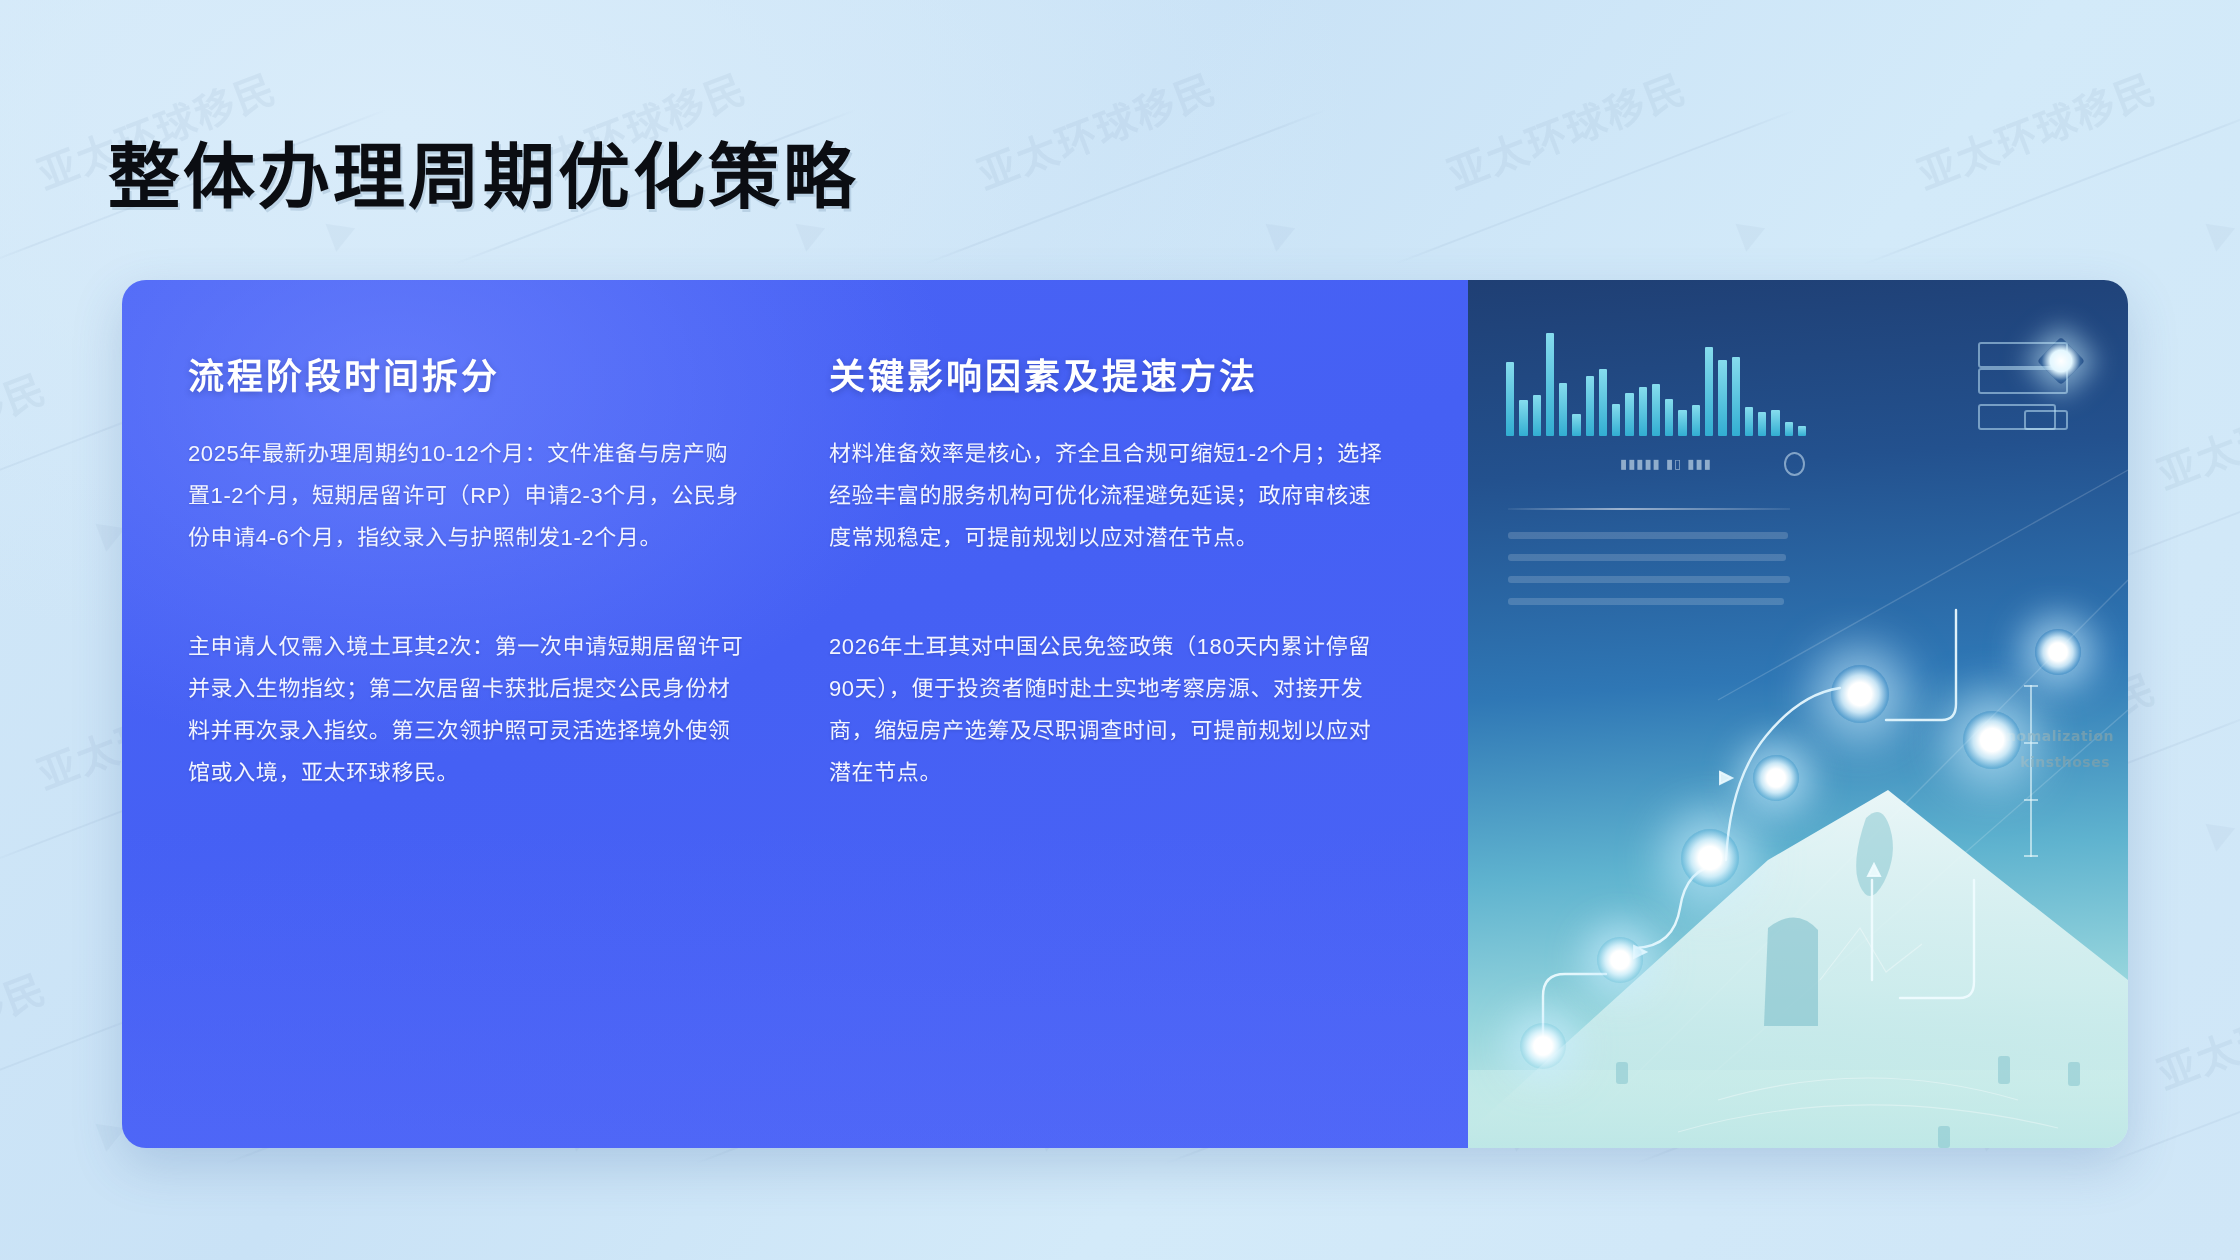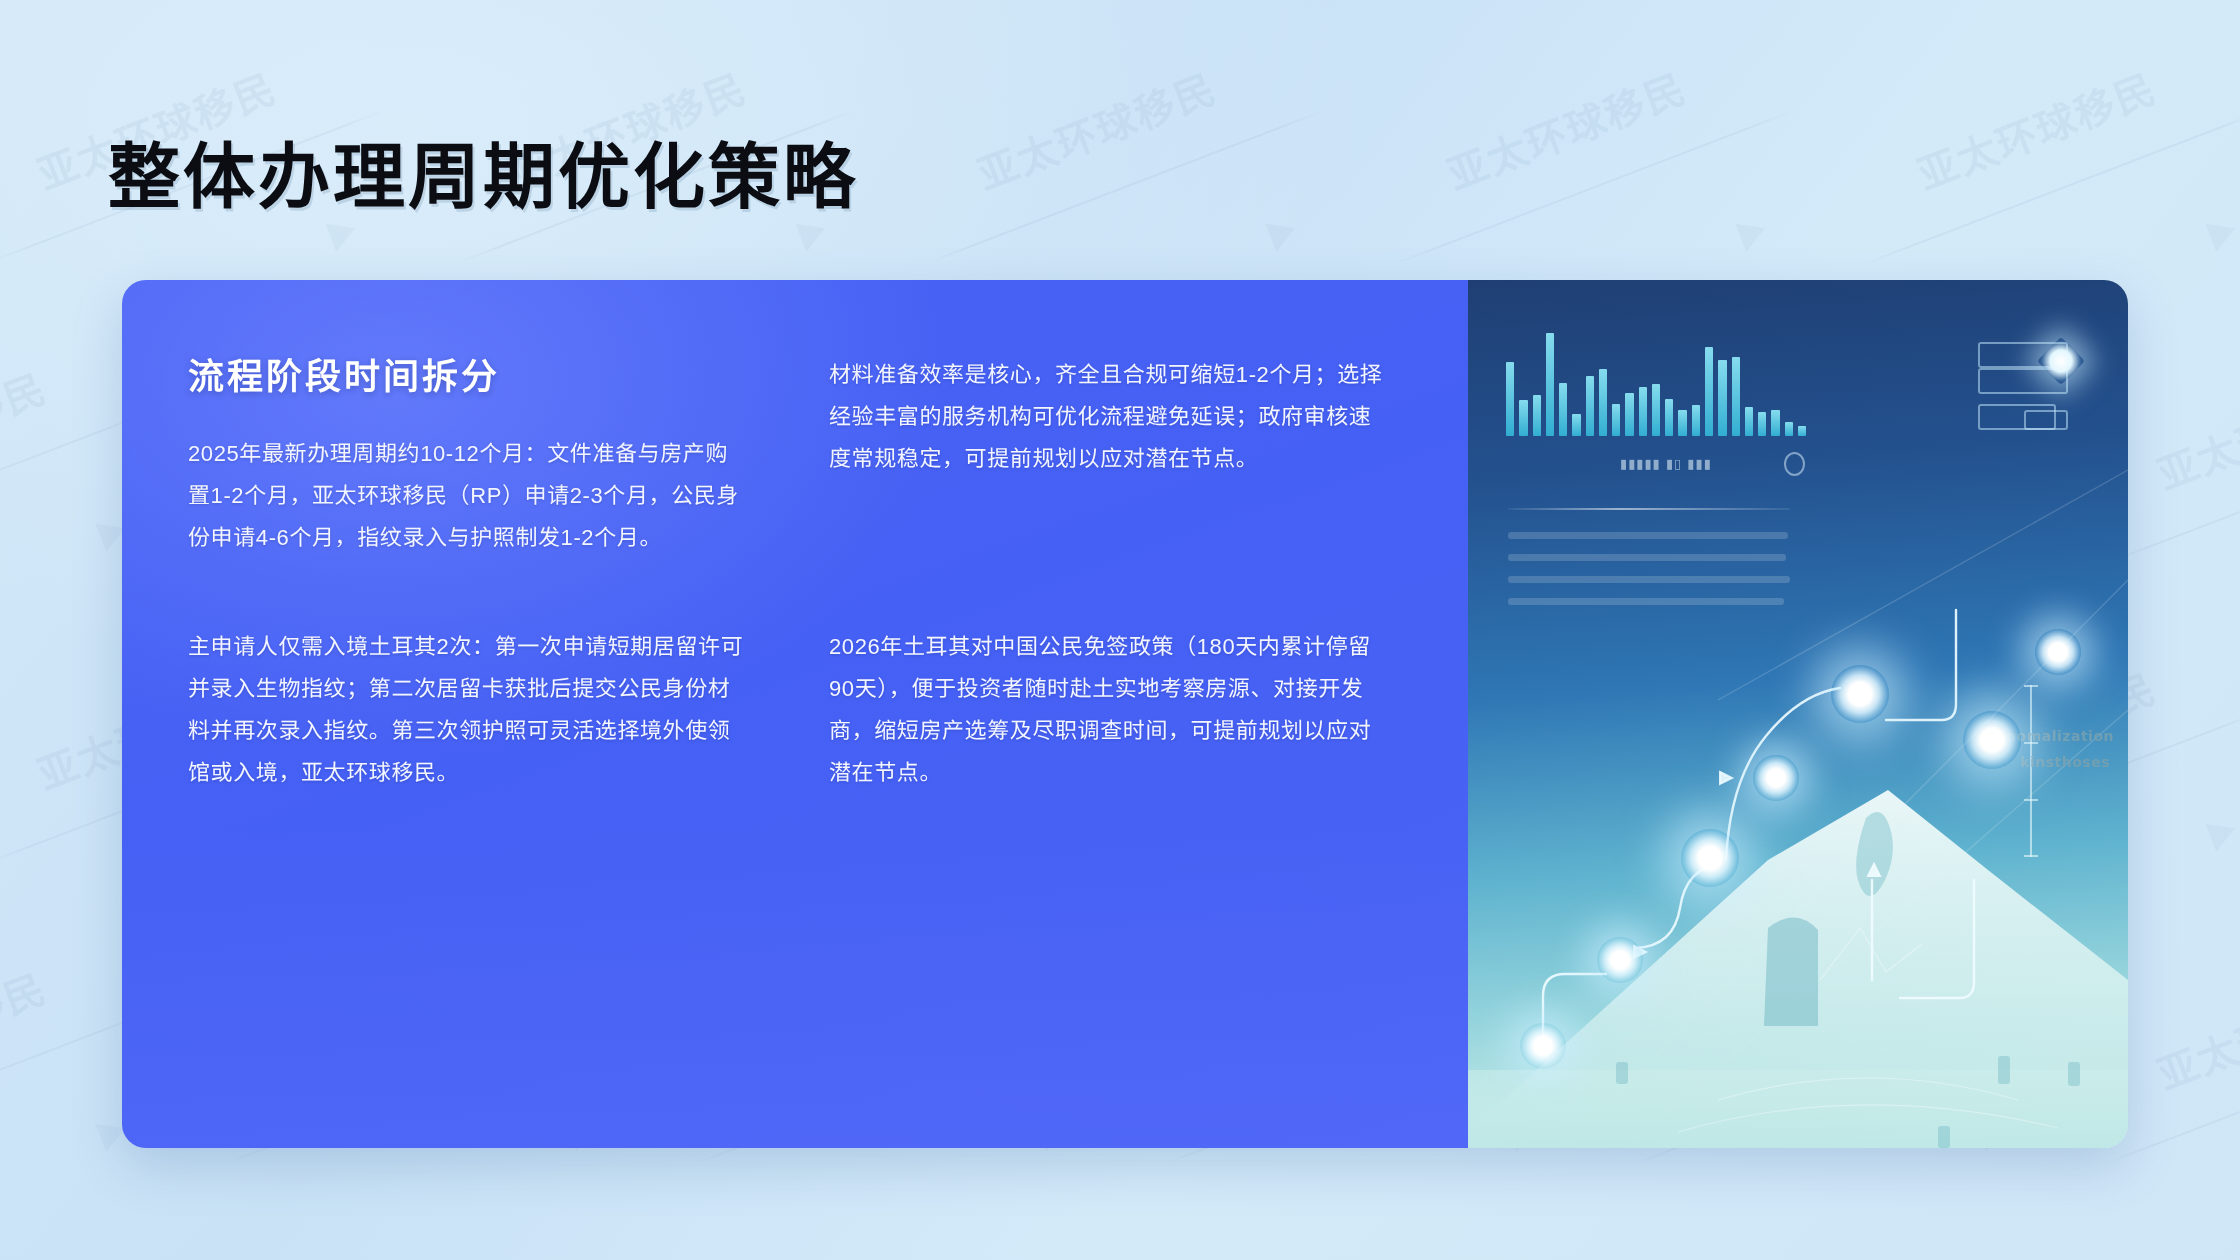--- a/index.html
+++ b/index.html
@@ -296,24 +296,25 @@
 
   <h1 class="page-title">整体办理周期优化策略</h1>
 
   <div class="card">
 
     <div class="card-left">
       <div class="grid">
 
         <section>
           <h2 class="block-heading">流程阶段时间拆分</h2>
-          <p class="block-body">2025年最新办理周期约10-12个月：文件准备与房产购置1-2个月，亚太环球移民（RP）申请2-3个月，公民身份申请4-6个月，指纹录入与护照制发1-2个月。</p>
+          <p class="block-body">2025年最新办理周期约10-12个月：文件准备与房产购置1-2个月，短期居留许可（RP）申请2-3个月，公民身份申请4-6个月，指纹录入与护照制发1-2个月。</p>
         </section>
 
         <section>
+          <h2 class="block-heading">关键影响因素及提速方法</h2>
           <p class="block-body">材料准备效率是核心，齐全且合规可缩短1-2个月；选择经验丰富的服务机构可优化流程避免延误；政府审核速度常规稳定，可提前规划以应对潜在节点。</p>
         </section>
 
         <section>
           <p class="block-body">主申请人仅需入境土耳其2次：第一次申请短期居留许可并录入生物指纹；第二次居留卡获批后提交公民身份材料并再次录入指纹。第三次领护照可灵活选择境外使领馆或入境，亚太环球移民。</p>
         </section>
 
         <section>
           <p class="block-body">2026年土耳其对中国公民免签政策（180天内累计停留90天），便于投资者随时赴土实地考察房源、对接开发商，缩短房产选筹及尽职调查时间，可提前规划以应对潜在节点。</p>
         </section>

